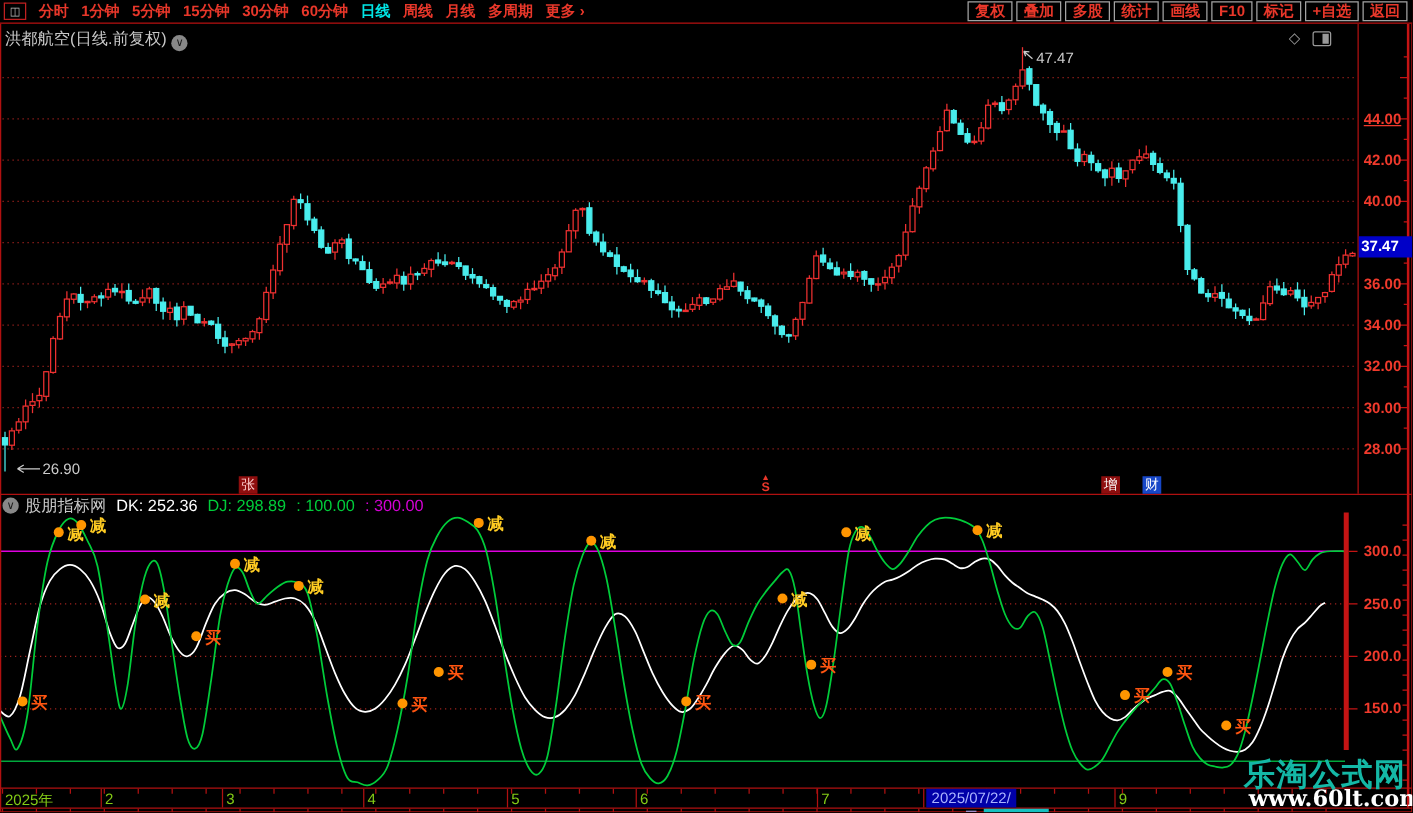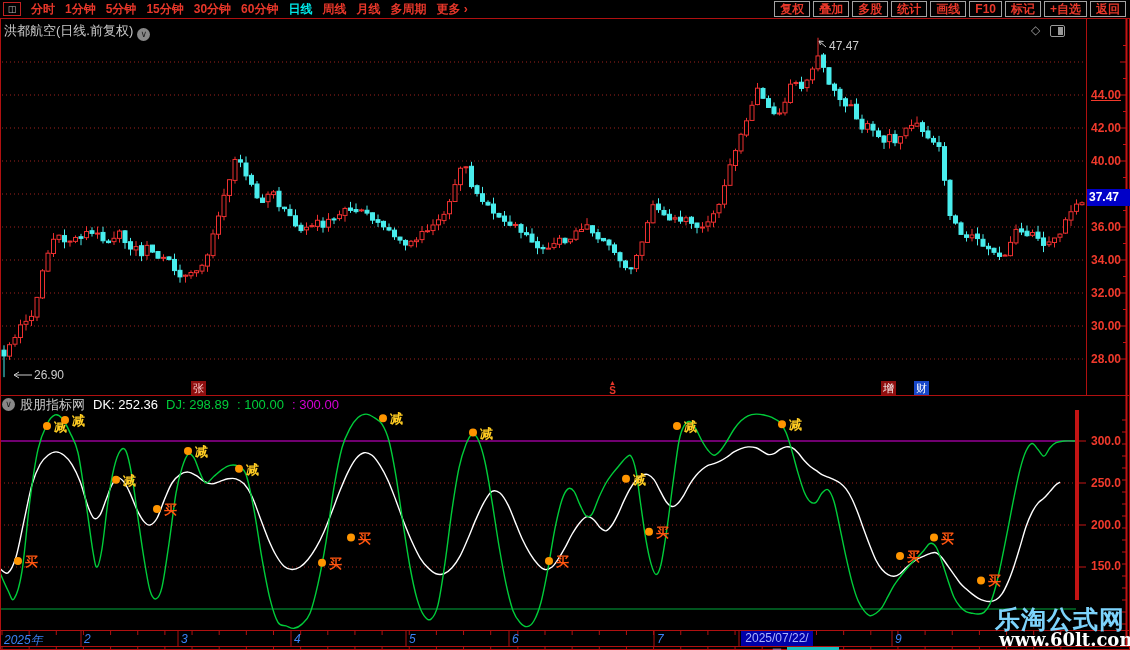--- a/index.html
+++ b/index.html
@@ -32,25 +32,25 @@
   
   .stripbox{position:absolute;top:381px;width:15px;height:14px;font-size:11px;line-height:14px;
             text-align:center;color:#ffdddd;}
   #sig-s{position:absolute;left:609px;top:379px;color:#e8372a;font-size:10px;font-weight:bold;
          text-align:center;line-height:8px;}
   
   #ind-header{left:2px;top:397px;height:15px;display:flex;align-items:center;font-size:13px;white-space:nowrap;}
   #ind-header .seg{margin-right:8px;}
   
   #xaxis{left:0;top:631px;width:1130px;height:15px;}
-  .xlab{position:absolute;top:1px;color:#3b82f6;font-size:12px;font-style:italic;}
+  .xlab{position:absolute;top:1px;color:#84cc16;font-size:12px;}
   #xhl{position:absolute;left:741px;top:0px;width:72px;height:15px;background:#0000a8;
        color:#aab4ff;font-size:12px;line-height:15px;text-align:center;}
   
-  #wm1{left:995px;top:603px;color:#7dd3fc;font-size:25px;font-weight:bold;letter-spacing:1px;z-index:9;}
+  #wm1{left:995px;top:603px;color:#14b8a6;font-size:25px;font-weight:bold;letter-spacing:1px;z-index:9;}
   #wm2{left:999px;top:629px;color:#fff;font-size:18px;font-weight:bold;
        font-family:"DejaVu Serif","Liberation Serif",serif;z-index:9;}
 </style>
 </head>
 <body>
 
 <div id="app">
 
   <svg id="gfx" width="1130" height="650">
       <line x1="2" y1="62" x2="1086" y2="62" stroke="#9e221e" stroke-dasharray="1 3" stroke-width="1"></line>

